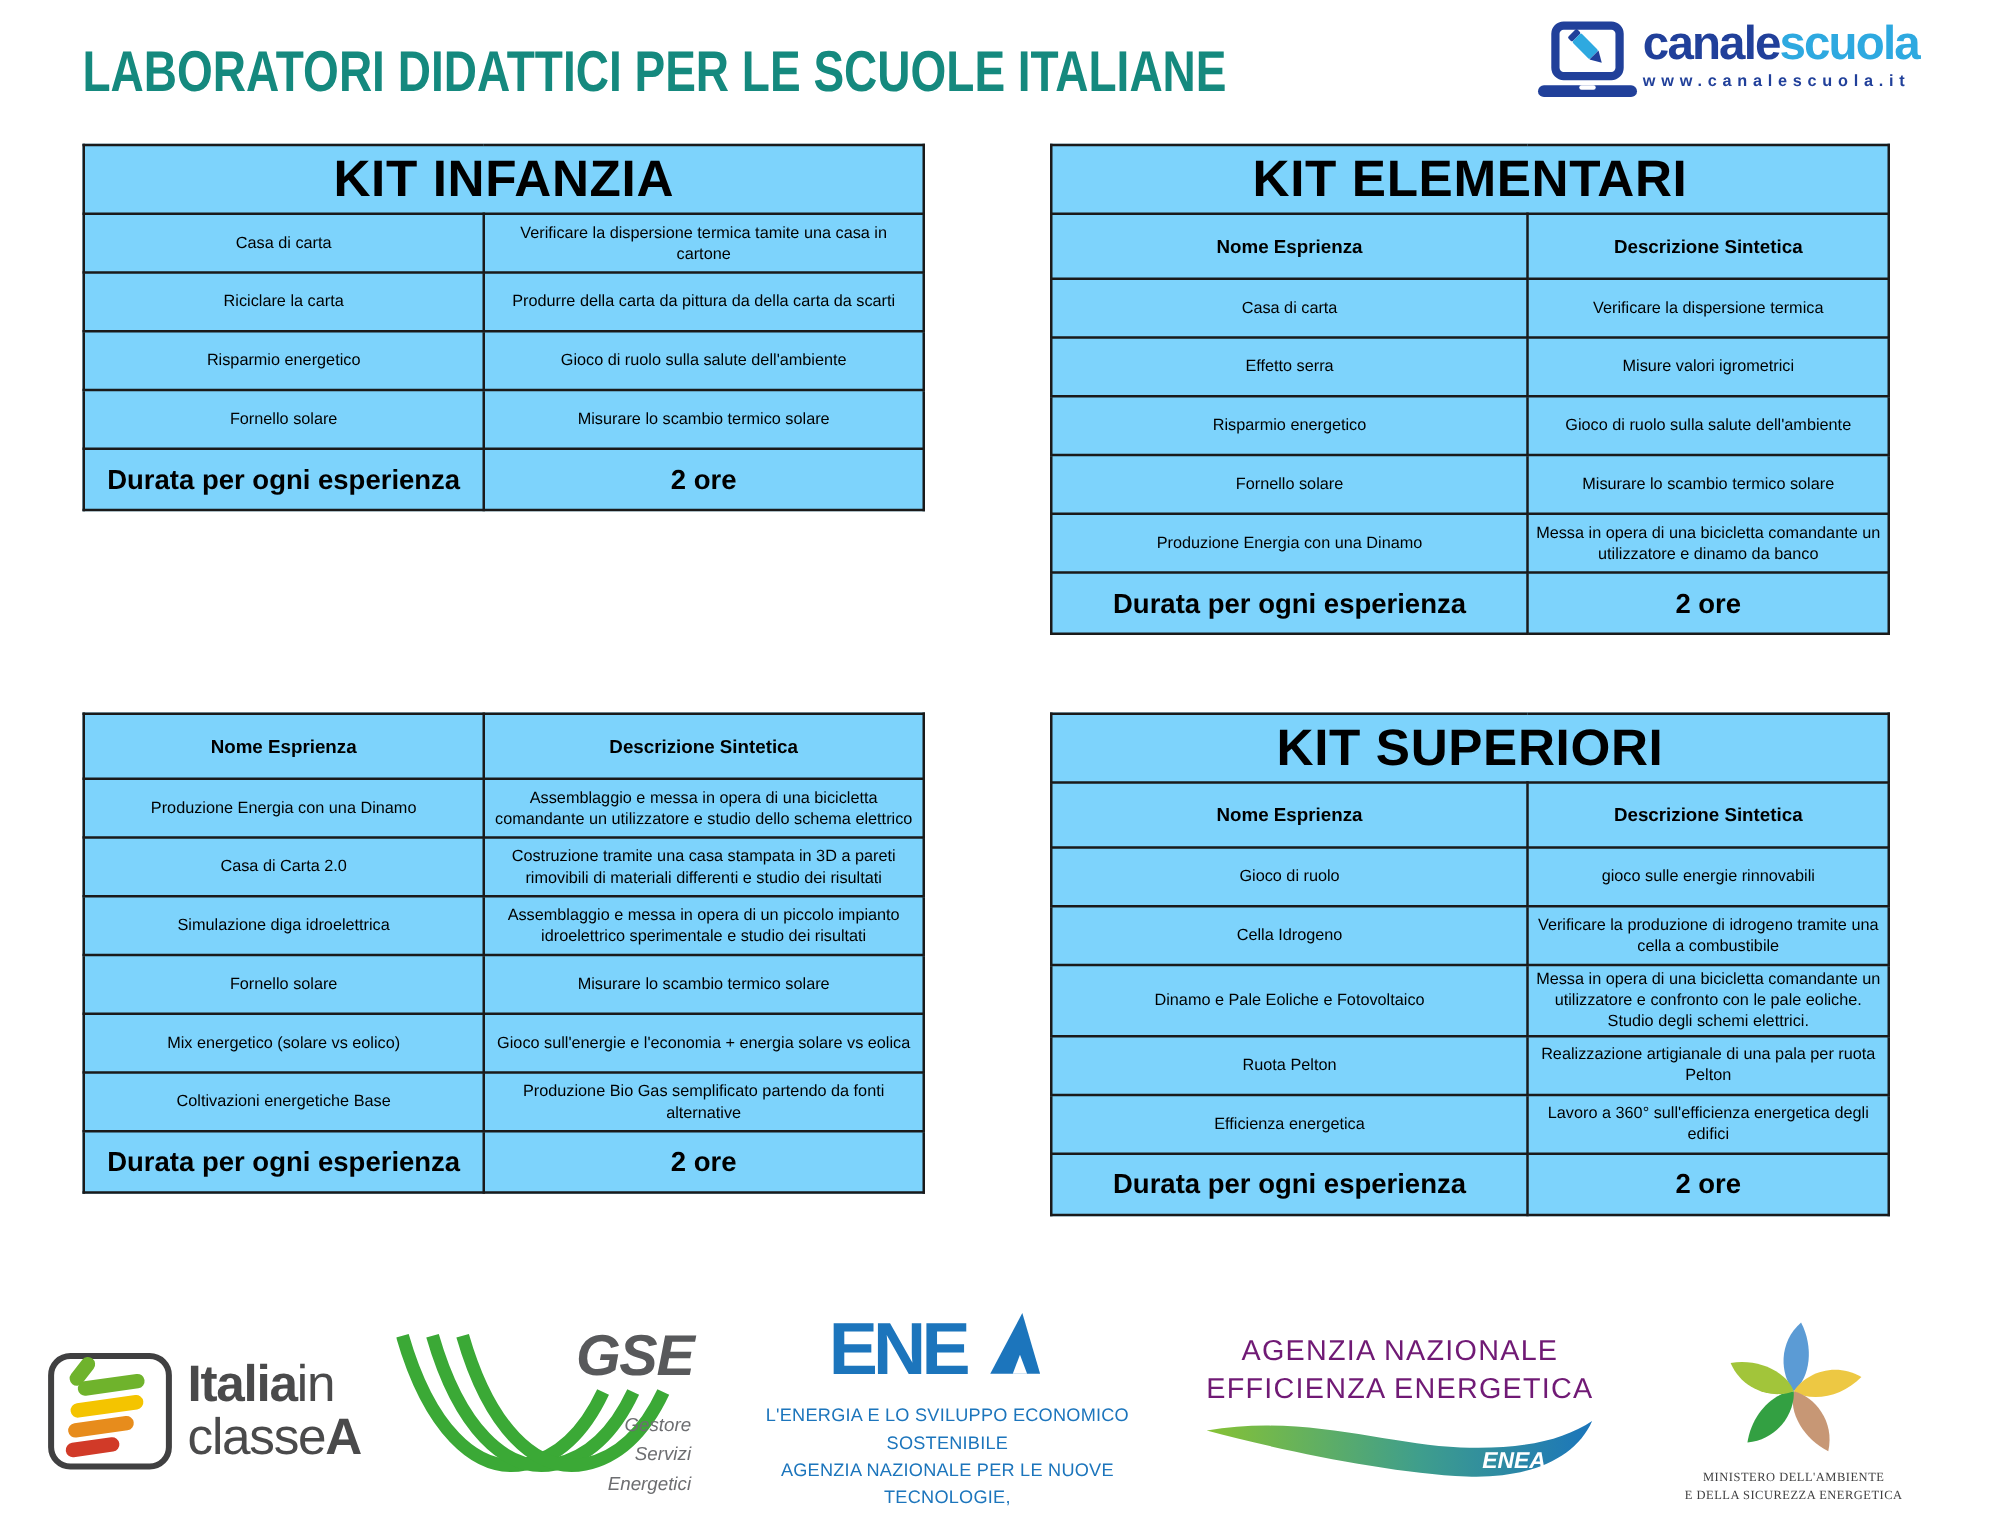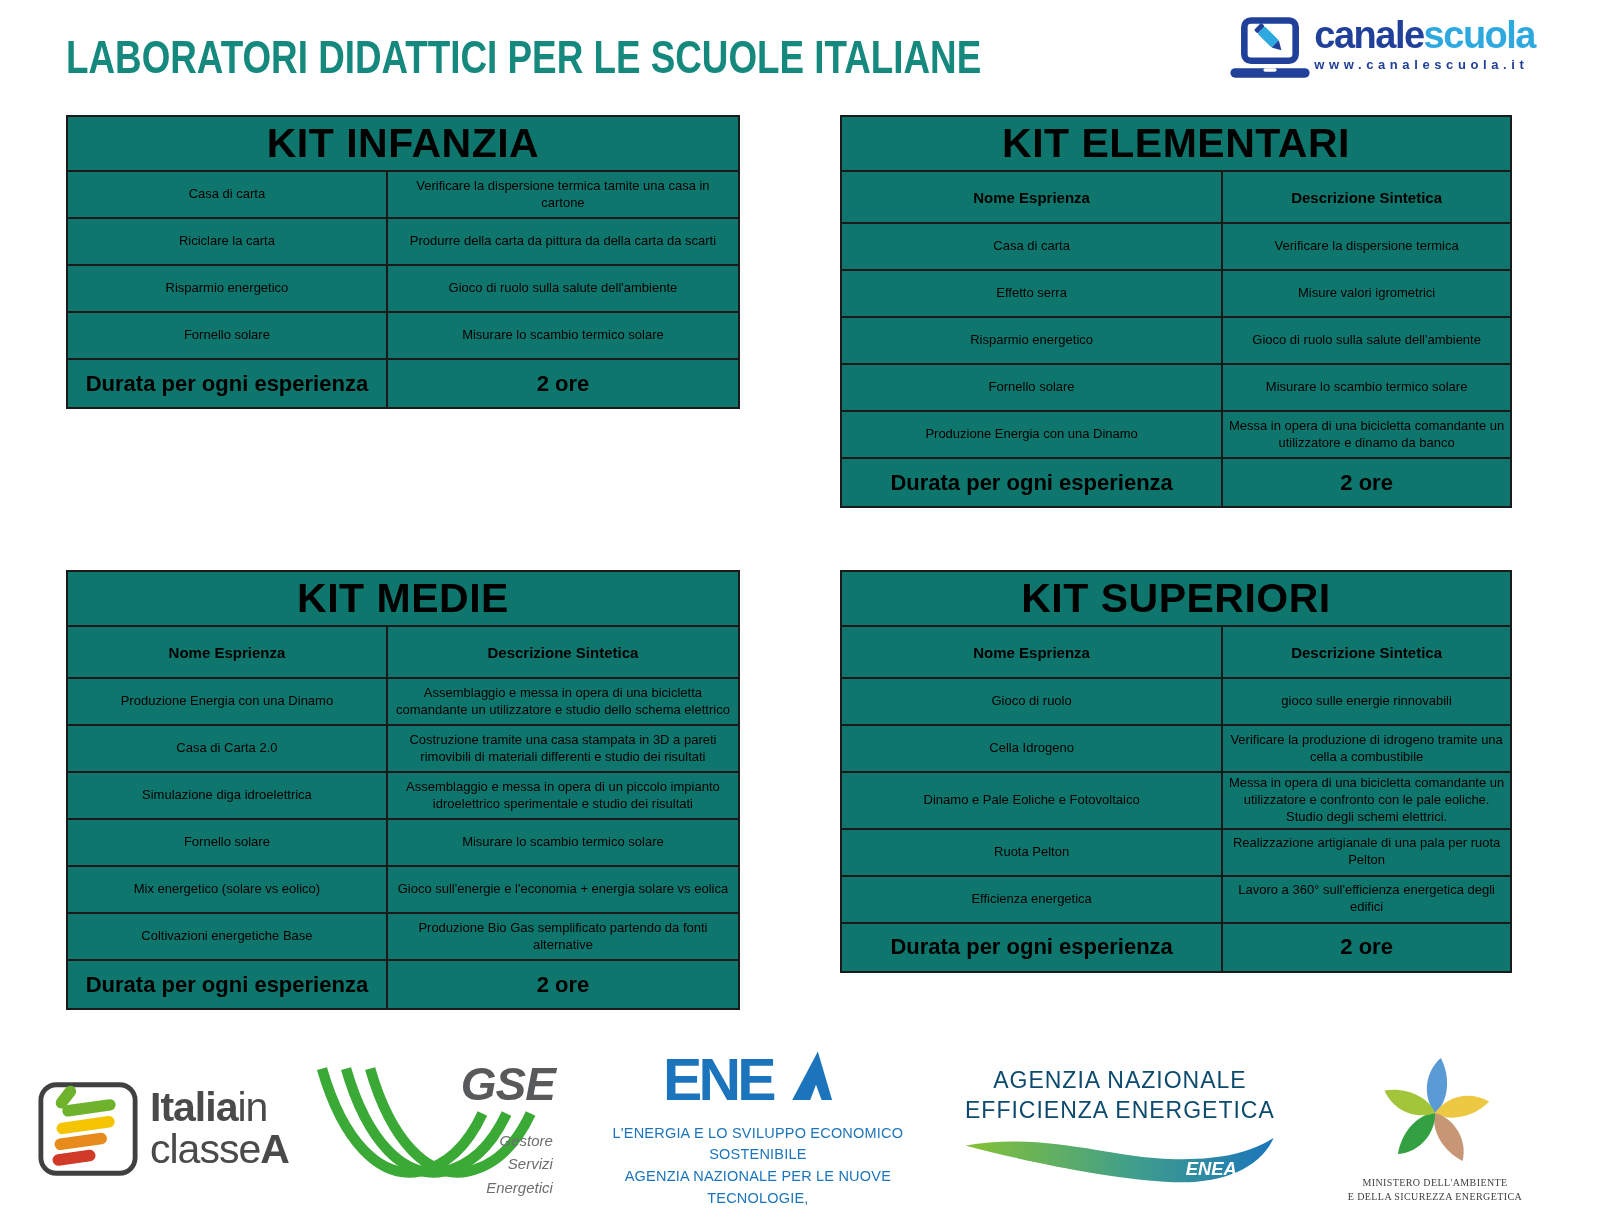--- a/index.html
+++ b/index.html
@@ -18,21 +18,21 @@
   .cs-name{font-size:38px;font-weight:bold;letter-spacing:-1.5px;line-height:1;}
   .cs-name .navy{color:#21409A;}
   .cs-name .blue{color:#2EA9E0;}
   .cs-url{font-size:13px;font-weight:bold;letter-spacing:4.6px;color:#21409A;margin-top:3px;white-space:nowrap;}
   
   .main{
     position:absolute;top:115px;left:66px;
     display:grid;grid-template-columns:674px 672px;column-gap:100px;
     grid-template-rows:455px auto;align-items:start;
   }
-  table.kit-table{border-collapse:collapse;width:100%;table-layout:fixed;background:#0f766e;}
+  table.kit-table{border-collapse:collapse;width:100%;table-layout:fixed;background:#7dd3fc;}
   .kit-table th,.kit-table td{border:2px solid #1a1a1a;text-align:center;vertical-align:middle;}
   .kit-table .kit-title{height:53px;font-size:41px;font-weight:bold;letter-spacing:0.5px;padding:0;}
   .kit-table .cols th{height:46px;font-size:15px;font-weight:bold;padding:2px 6px;}
   .kit-table tbody tr{height:47px;}
   .kit-table tbody td{font-size:13px;line-height:1.3;padding:2px 5px;}
   .kit-table tfoot td{height:45px;font-weight:bold;}
   .kit-table .fl{font-size:22px;}
   .kit-table .fv{font-size:22px;}
   .kit-table.left .c1{width:47.6%;}
   .kit-table.right .c1{width:56.9%;}
@@ -47,21 +47,21 @@
   .it-text b{font-weight:bold;}
   .it-text span{font-weight:normal;}
   .logo-gse{position:relative;width:238px;height:136px;}
   .gse-swoosh{position:absolute;left:0;top:6px;}
   .gse-acronym{position:absolute;right:0;top:-4px;font-size:46px;font-weight:bold;font-style:italic;color:#58595B;letter-spacing:-1px;}
   .gse-sub{position:absolute;right:2px;top:68px;text-align:right;font-style:italic;color:#6D6E71;font-size:15px;line-height:1.55;}
   .logo-enea{width:350px;text-align:center;color:#1C75BC;}
   .enea-mark{margin:0 auto 10px auto;}
   .enea-sub{font-size:14.5px;line-height:1.5;letter-spacing:0.2px;}
   .logo-agenzia{width:318px;text-align:center;}
-  .ag-line{font-size:23px;color:#0c4a6e;letter-spacing:1px;line-height:1.3;white-space:nowrap;}
+  .ag-line{font-size:23px;color:#701a75;letter-spacing:1px;line-height:1.3;white-space:nowrap;}
   .ag-swoosh{margin-top:4px;}
   .logo-ministero{width:256px;text-align:center;font-family:"Liberation Serif", serif;color:#3F3F40;}
   .min-star{margin:0 auto 4px auto;display:block;}
   .min-line{font-size:10px;letter-spacing:0.4px;line-height:1.4;white-space:nowrap;}
 </style>
 </head>
 <body>
 
 <h1 class="page-title">LABORATORI DIDATTICI PER LE SCUOLE ITALIANE</h1>
 
@@ -163,23 +163,20 @@
     </tr>
       </tfoot>
   </table>
 
   <table class="kit-table left">
     <colgroup>
         <col class="c1">
         <col class="c2">
       </colgroup>
     <thead>
-      <tr>
-          <th colspan="2" class="kit-title">KIT MEDIE</th>
-        </tr>
       <tr class="cols">
         <th>Nome Esprienza</th>
         <th>Descrizione Sintetica</th>
       </tr>
     </thead>
     <tbody>
         <tr>
           <td>Produzione Energia con una Dinamo</td>
           <td>Assemblaggio e messa in opera di una bicicletta comandante un utilizzatore e studio dello schema elettrico</td>
         </tr>

